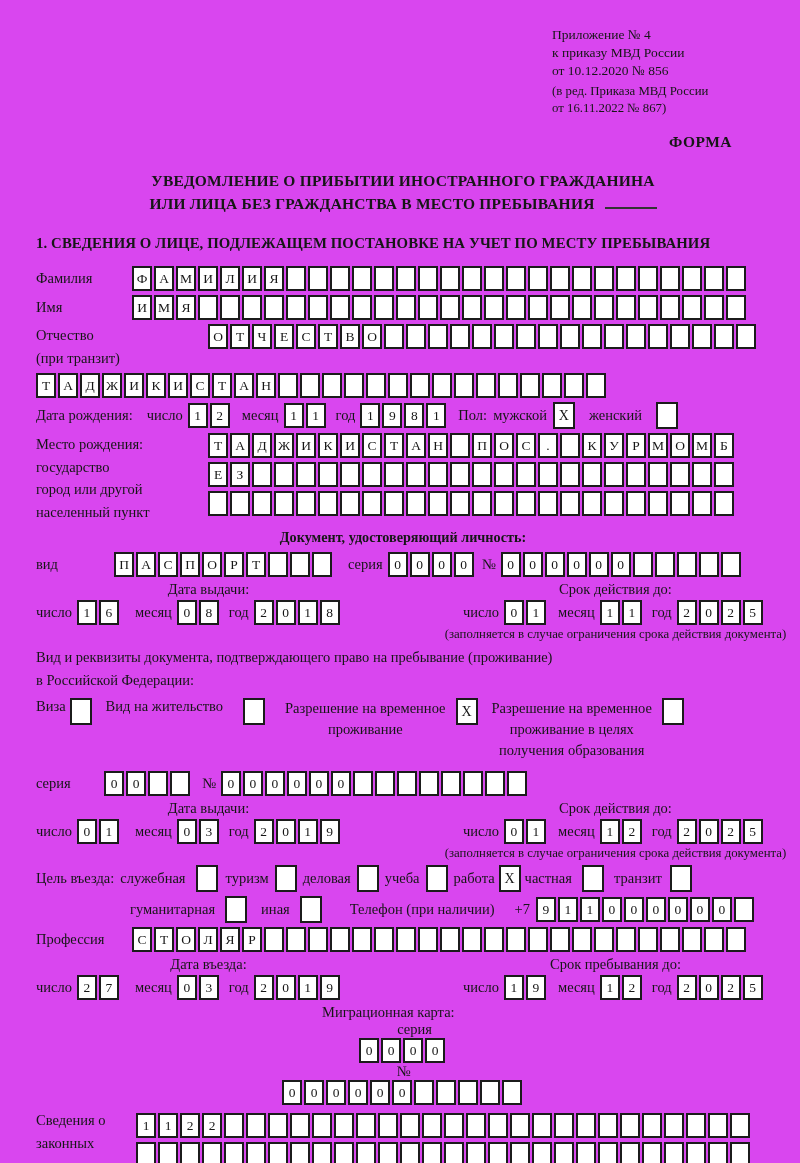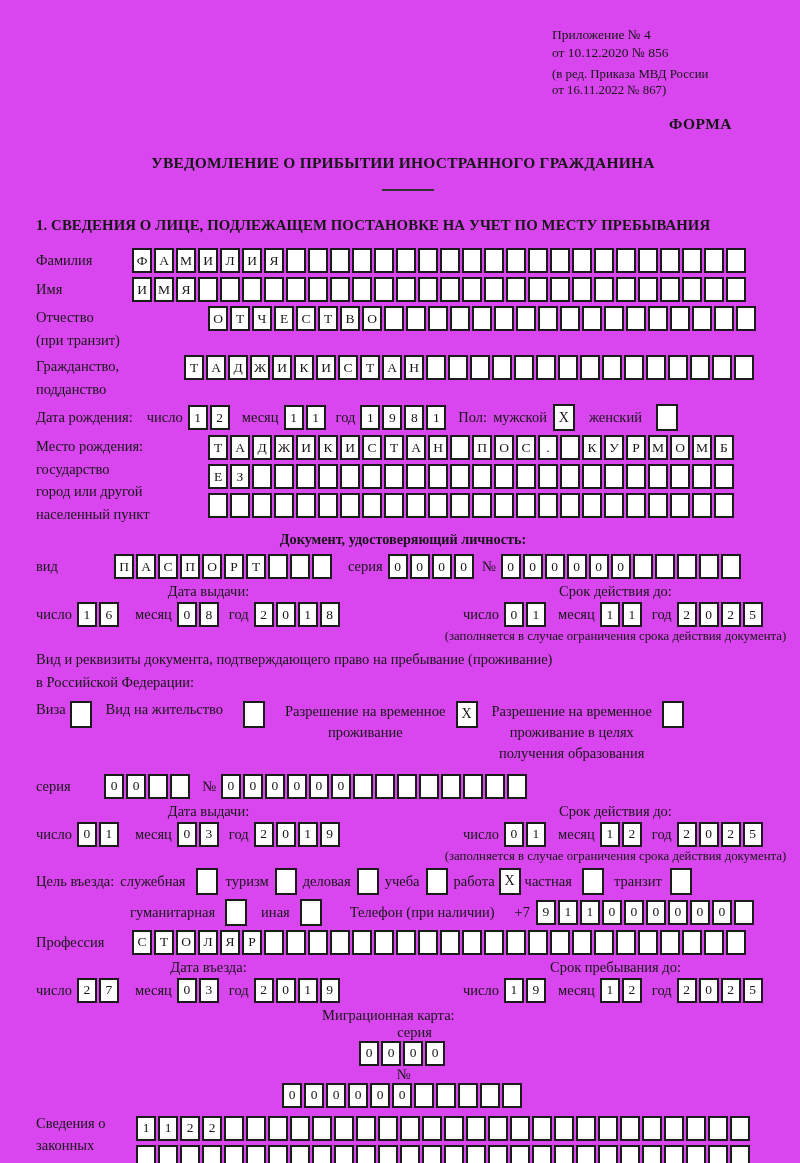--- a/index.html
+++ b/index.html
@@ -49,32 +49,33 @@
   .stack{display:flex;flex-direction:column;}
   .stack .cellrow{margin-bottom:4px;}
 </style>
 </head>
 <body>
 
 <div class="page">
 
   <div class="annex">
     <div>Приложение № 4</div>
+    <div>к приказу МВД России</div>
     <div>от 10.12.2020 № 856</div>
     <div class="small">
       <div>(в ред. Приказа МВД России</div>
       <div>от 16.11.2022 № 867)</div>
     </div>
   </div>
 
   <div class="forma">ФОРМА</div>
 
   <div class="title">
     <div>УВЕДОМЛЕНИЕ О ПРИБЫТИИ ИНОСТРАННОГО ГРАЖДАНИНА</div>
-    <div><span class="uline"></span></div>
+    <div><span>ИЛИ ЛИЦА БЕЗ ГРАЖДАНСТВА В МЕСТО ПРЕБЫВАНИЯ</span><span class="uline"></span></div>
   </div>
 
   <div class="sec1">1. СВЕДЕНИЯ О ЛИЦЕ, ПОДЛЕЖАЩЕМ ПОСТАНОВКЕ НА УЧЕТ ПО МЕСТУ ПРЕБЫВАНИЯ</div>
 
   <div class="frow">
     <span class="flabel w96">Фамилия</span>
     <span class="cellrow">
         <span class="cell">Ф</span>
         <span class="cell">А</span>
         <span class="cell">М</span>
@@ -168,24 +169,20 @@
         <span class="cell"></span>
         <span class="cell"></span>
         <span class="cell"></span>
         <span class="cell"></span>
         <span class="cell"></span>
         <span class="cell"></span>
       </span>
   </div>
 
   <div class="frow top">
-    <span class="flabel w148 lbl2">
-      <span>Гражданство,</span><br>
-      <span>подданство</span>
-    </span>
     <span class="cellrow">
         <span class="cell">Т</span>
         <span class="cell">А</span>
         <span class="cell">Д</span>
         <span class="cell">Ж</span>
         <span class="cell">И</span>
         <span class="cell">К</span>
         <span class="cell">И</span>
         <span class="cell">С</span>
         <span class="cell">Т</span>

